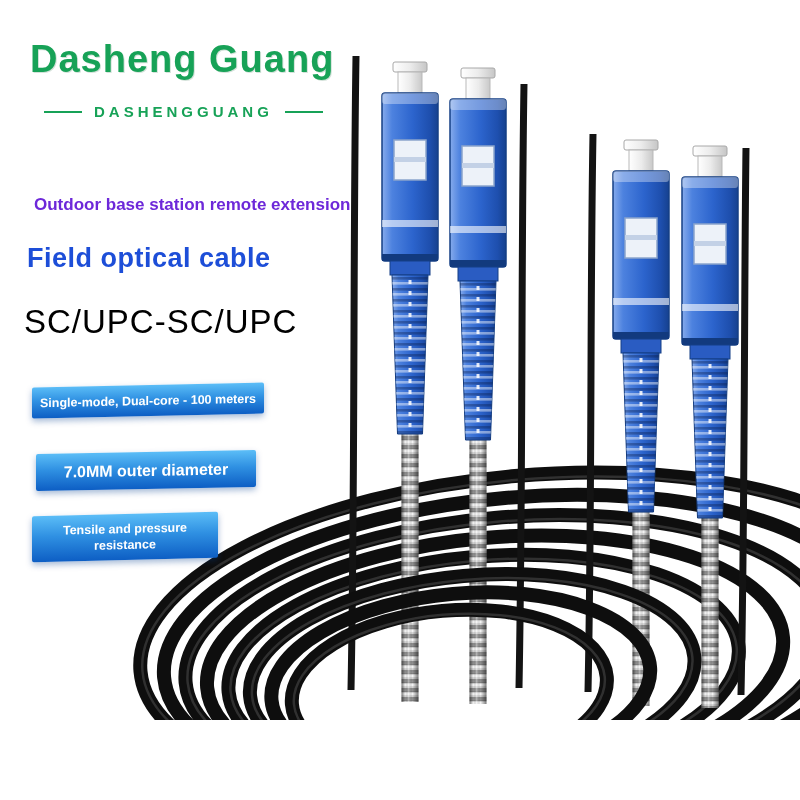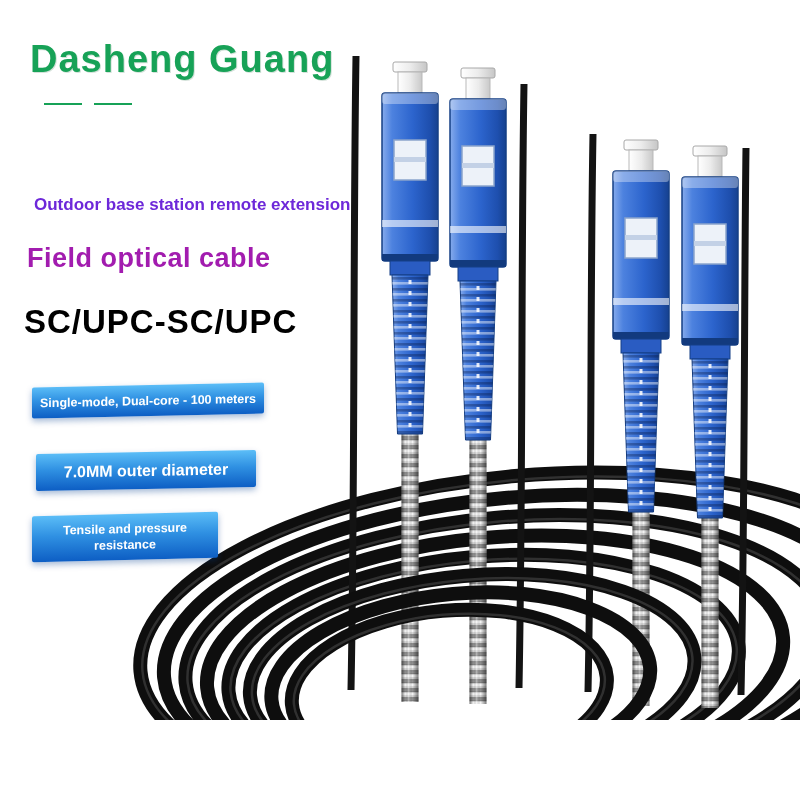--- a/index.html
+++ b/index.html
@@ -9,22 +9,22 @@
   
   .brand { position:absolute; left:30px; top:38px; z-index:3; }
   .brand-name { color:#17a257; font-size:38px; font-weight:bold; letter-spacing:1px;
                 text-shadow:1px 1px 0 rgba(10,90,45,.18); }
   .brand-sub { display:flex; align-items:center; gap:12px; margin-top:22px; margin-left:14px;
                color:#17a257; font-size:15px; font-weight:bold; letter-spacing:4px; }
   .brand-sub .line { width:38px; height:2px; background:#17a257; }
 
   
   .tagline { position:absolute; left:34px; top:195px; font-size:17px; font-weight:bold; color:#6d28d9; z-index:3; }
-  .product-name { position:absolute; left:27px; top:243px; font-size:27px; font-weight:800; color:#a21caf; letter-spacing:.5px; z-index:3; }
-  .model { position:absolute; left:24px; top:303px; font-size:33px; font-weight:700; color:#000; letter-spacing:1px; z-index:3; }
+  .product-name { position:absolute; left:27px; top:243px; font-size:27px; font-weight:800; color:#1d4ed8; letter-spacing:.5px; z-index:3; }
+  .model { position:absolute; left:24px; top:303px; font-size:33px; font-weight:400; color:#000; letter-spacing:1px; z-index:3; }
 
   
   .badge { position:absolute; z-index:3; display:flex; align-items:center; justify-content:center;
            text-align:center; color:#fff; font-weight:bold;
            background:linear-gradient(180deg,#5bbdf7 0%, #2f90e2 45%, #0d5ec4 100%);
            box-shadow:0 3px 6px rgba(0,60,140,.35); border-radius:2px; }
   .badge-1 { left:32px;  top:385px; width:232px; height:31px; font-size:12.5px; transform:skewY(-1.2deg); }
   .badge-2 { left:36px;  top:452px; width:220px; height:37px; font-size:16px;   transform:skewY(-1deg); }
   .badge-3 { left:32px;  top:514px; width:186px; height:46px; font-size:12.5px; line-height:1.3;
              padding:0 18px; transform:skewY(-1.4deg); }
@@ -33,20 +33,21 @@
 </style>
 </head>
 <body>
 
 <div class="canvas">
 
   <header class="brand">
     <div class="brand-name">Dasheng Guang</div>
     <div class="brand-sub">
       <span class="line"></span>
+      <span>DASHENGGUANG</span>
       <span class="line"></span>
     </div>
   </header>
 
   <div class="tagline">Outdoor base station remote extension</div>
   <div class="product-name">Field optical cable</div>
   <div class="model">SC/UPC-SC/UPC</div>
 
   <div class="badge badge-1">Single-mode, Dual-core - 100 meters</div>
   <div class="badge badge-2">7.0MM outer diameter</div>

